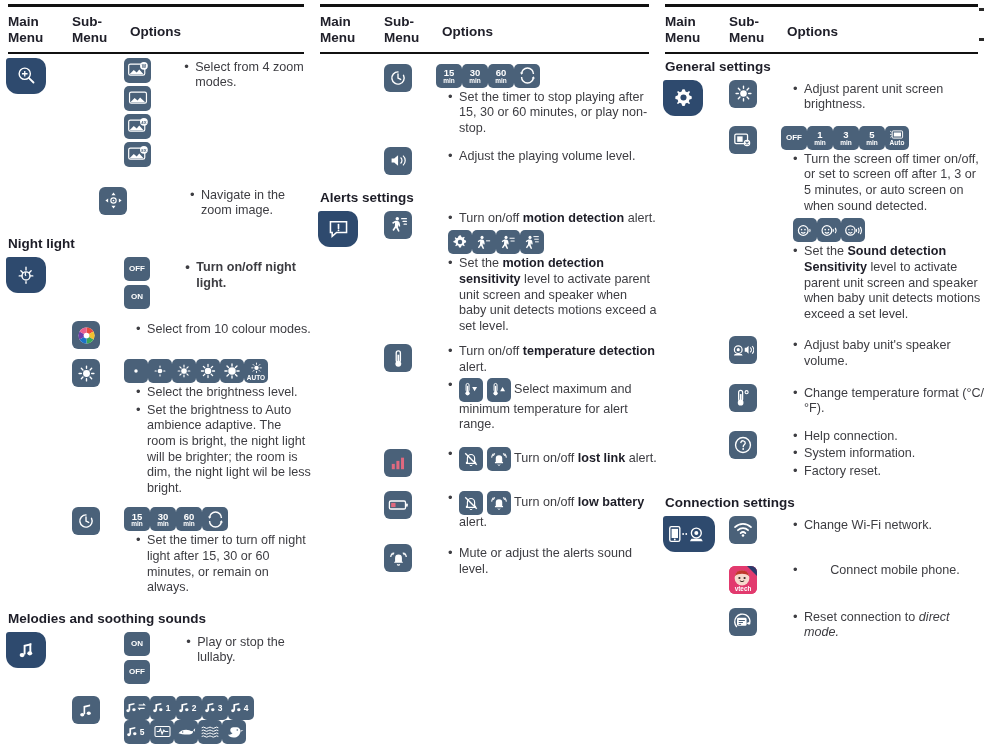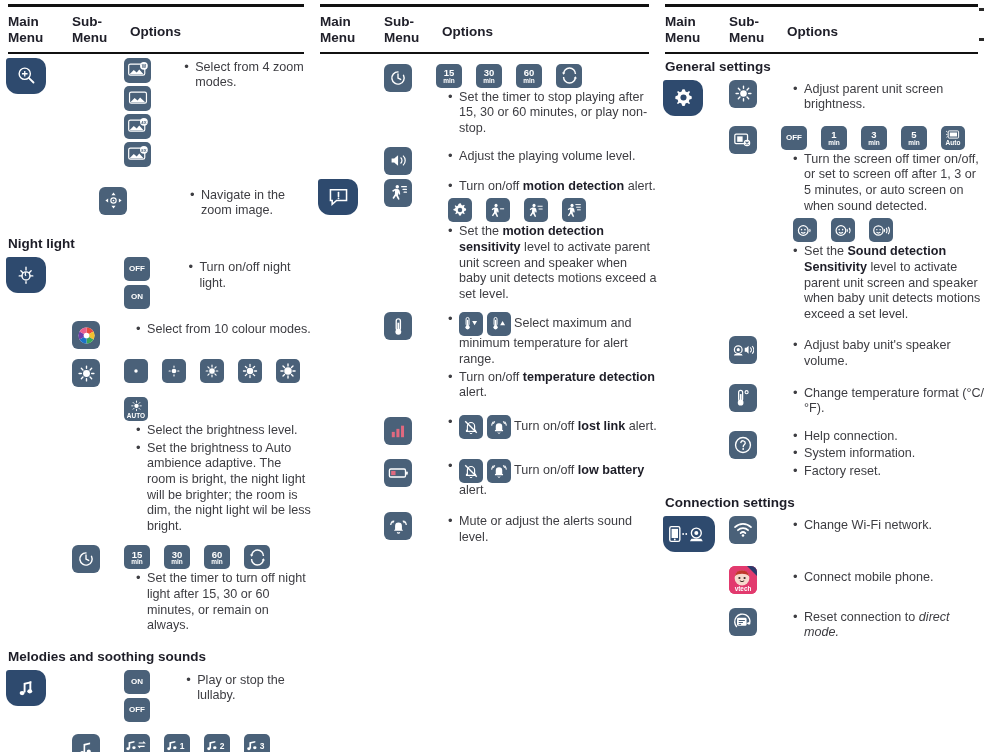--- a/index.html
+++ b/index.html
@@ -62,21 +62,21 @@
     font-size:8.5px; font-weight:bold; line-height:1;
     flex-direction:column;
   }
   .opticon.sq { width:24px; height:24px; }
   .opticon.zm { width:27px; height:25px; }
   .opticon.t2 { padding-top:1px; }
   .opticon .big { font-size:9.5px; font-weight:bold; }
   .opticon .sml { font-size:6.5px; font-weight:bold; letter-spacing:0; }
   .opticon.off { font-size:8px; }
   .icongrp { display:flex; gap:4px; flex-wrap:wrap; margin:4px 0 2px 0; }
-  .icongrp.tight { gap:14px; }
+  .icongrp.tight { gap:0; }
   .zoomgrid { display:flex; flex-wrap:wrap; width:62px; gap:3px; margin-top:4px; }
 
   
   ul.b { margin:2px 0 2px 0; padding:0 0 0 12px; list-style:none; }
   ul.b li {
     position:relative; padding-left:11px; margin:1px 0 2px 0;
     font-size:12.6px; line-height:1.24; color:#3d3d42;
   }
   ul.b li:before {
     content:"\2022"; position:absolute; left:0; top:-1px; font-size:13px; color:#3d3d42;
@@ -193,21 +193,21 @@
             </svg>
         </div>
       </div>
       <div class="cell-sub"></div>
       <div class="cell-opt">
         <div style="display:flex;align-items:flex-start;">
           <div class="icongrp">
             <div class="opticon off">OFF</div>
             <div class="opticon off">ON</div>
           </div>
-          <ul class="b" style="margin-top:6px;">
+          <ul class="b" style="margin-top:6px;font-weight:bold;">
             <li>Turn on/off night light.</li>
           </ul>
         </div>
       </div>
     </div>
 
     <div class="row" style="margin-top:6px;">
       <div class="cell-main"></div>
       <div class="cell-sub">
         <div class="subicon">
@@ -527,20 +527,21 @@
             </svg>
         </div>
       </div>
       <div class="cell-opt">
         <ul class="b" style="margin-top:6px;">
           <li>Adjust the playing volume level.</li>
         </ul>
       </div>
     </div>
 
+    <div class="sect" style="margin-top:10px;">Alerts settings</div>
     <div class="row">
       <div class="cell-main">
         <div class="mainicon">
           <svg width="23" height="22" viewBox="0 0 24 22">
               <path d="M3.6 3.4h16.8v11.2H10l-4.6 4v-4H3.6z" fill="none" stroke="#fff" stroke-width="1.6"></path>
               <path d="M12 6.4v4" stroke="#fff" stroke-width="1.7" stroke-linecap="round"></path>
               <circle cx="12" cy="12.4" r=".95" fill="#fff"></circle>
             </svg>
         </div>
       </div>
@@ -606,41 +607,41 @@
         <div class="subicon">
           <svg width="17" height="19" viewBox="0 0 16 20">
               <rect x="5.6" y="2" width="4.4" height="12" rx="2.2" fill="none" stroke="#fff" stroke-width="1.4"></rect>
               <circle cx="7.8" cy="15.6" r="3.1" fill="#fff"></circle>
               <rect x="6.9" y="6" width="1.9" height="8" fill="#fff"></rect>
             </svg>
         </div>
       </div>
       <div class="cell-opt">
         <ul class="b" style="margin-top:4px;">
+          <li><span>Turn on/off </span><b>temperature detection</b><span> alert.</span></li>
           <li>
             <span class="inlineicons">
               <span class="opticon sq">
                 <svg width="18" height="18" viewBox="0 0 22 20">
                     <rect x="5" y="2" width="3.6" height="10" rx="1.8" fill="none" stroke="#fff" stroke-width="1.2"></rect>
                     <circle cx="6.8" cy="14" r="2.6" fill="#fff"></circle>
                     <rect x="6" y="5" width="1.6" height="7" fill="#fff"></rect>
                     <path d="M12.4 6.4h6l-3 5z" fill="#fff"></path>
                   </svg>
               </span>
               <span class="opticon sq">
                 <svg width="18" height="18" viewBox="0 0 22 20">
                     <rect x="5" y="2" width="3.6" height="10" rx="1.8" fill="none" stroke="#fff" stroke-width="1.2"></rect>
                     <circle cx="6.8" cy="14" r="2.6" fill="#fff"></circle>
                     <rect x="6" y="5" width="1.6" height="7" fill="#fff"></rect>
                     <path d="M12.4 11.4h6l-3-5z" fill="#fff"></path>
                   </svg>
               </span>
             </span><span>Select maximum and minimum temperature for alert range.</span>
           </li>
-          <li><span>Turn on/off </span><b>temperature detection</b><span> alert.</span></li>
         </ul>
       </div>
     </div>
 
     <div class="row" style="margin-top:10px;">
       <div class="cell-main"></div>
       <div class="cell-sub">
         <div class="subicon">
           <svg width="18" height="16" viewBox="0 0 20 18">
               <rect x="3" y="10" width="3.4" height="6" fill="#e0697f"></rect>
@@ -952,21 +953,21 @@
             <circle cx="13" cy="12" r="7.4" fill="#f6d9cd"></circle>
             <path d="M13 4.2 a7.4 7.4 0 0 0-7.2 6 c2-1.6 4.4-2.4 7.2-2.4 2.8 0 5.2.8 7.2 2.4 A7.4 7.4 0 0 0 13 4.2z" fill="#c0392b"></path>
             <circle cx="10.4" cy="12" r="1.1" fill="#3a2a24"></circle>
             <circle cx="15.6" cy="12" r="1.1" fill="#3a2a24"></circle>
             <path d="M10.8 14.8 q2.2 1.8 4.4 0" stroke="#3a2a24" stroke-width="1" fill="none"></path>
             <text x="14" y="25" font-size="6.4" font-weight="bold" fill="#ffffff" text-anchor="middle" font-family="Liberation Sans">vtech</text>
           </svg>
         </div>
       </div>
       <div class="cell-opt">
-        <ul class="b" style="margin-top:8px;">
+        <ul class="b" style="margin-top:1px;text-align:center;">
           <li>Connect mobile phone.</li>
         </ul>
       </div>
     </div>
 
     <div class="row" style="margin-top:10px;">
       <div class="cell-main"></div>
       <div class="cell-sub">
         <div class="subicon">
           <svg width="21" height="20" viewBox="0 0 22 20">

